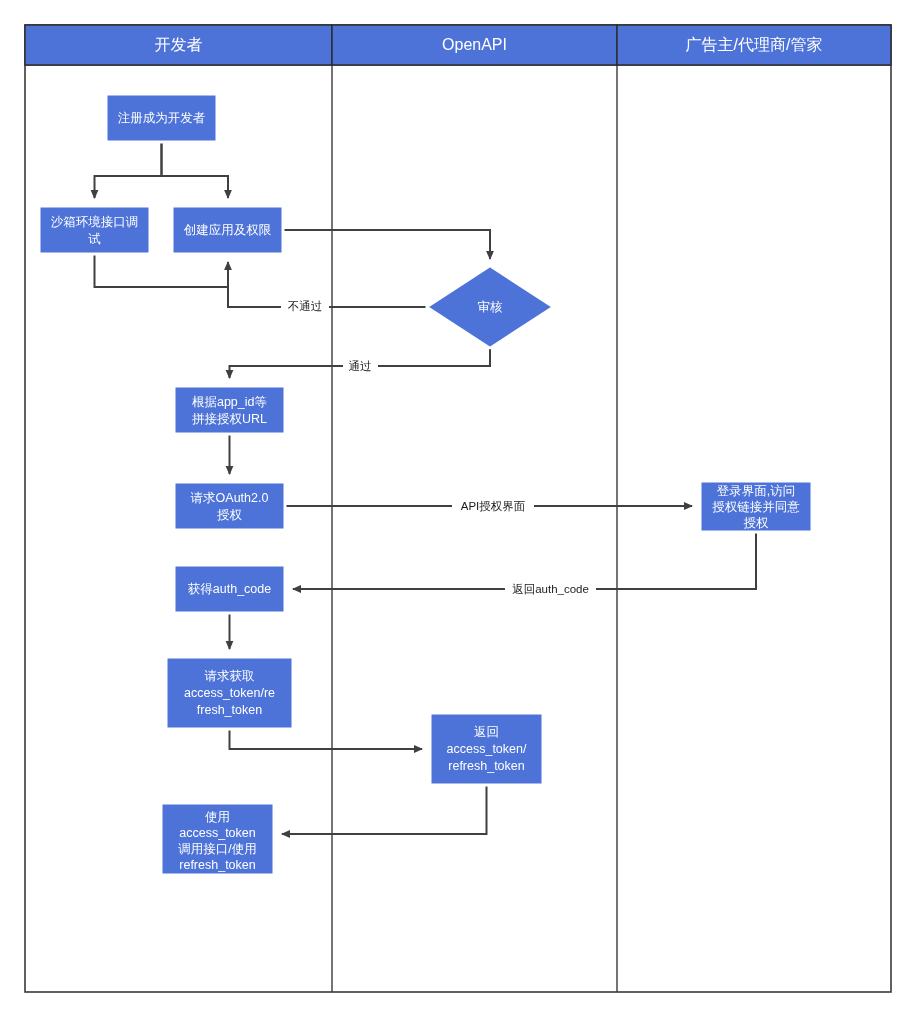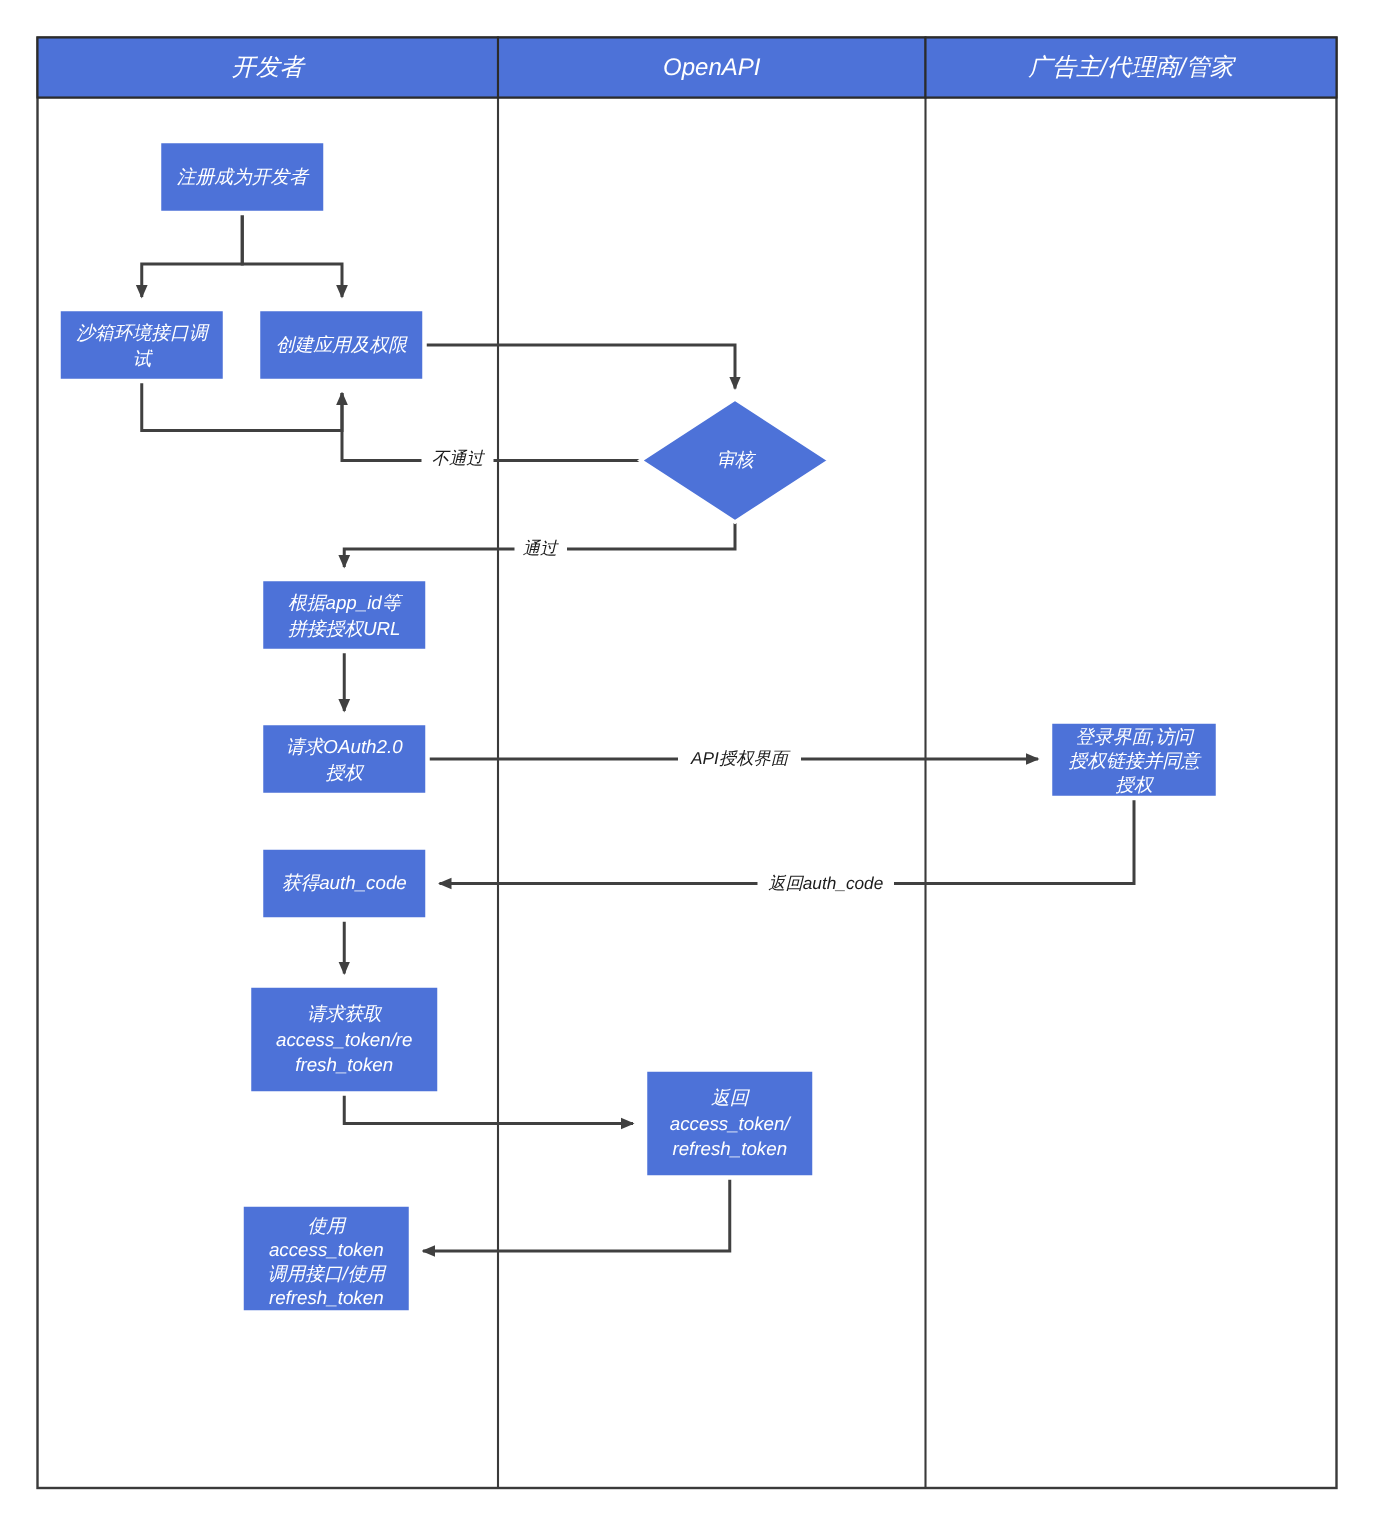--- a/index.html
+++ b/index.html
@@ -11,21 +11,20 @@
     width: 916px;
     height: 1017px;
     font-family: "Liberation Sans", "DejaVu Sans", sans-serif;
     overflow: hidden;
   }
   #diagram-root {
     position: relative;
     width: 916px;
     height: 1017px;
     background: #ffffff;
-    font-style: italic;
   }
   svg#flowchart {
     display: block;
     width: 916px;
     height: 1017px;
   }
   .lane-header-rect {
     fill: #4d72d8;
     stroke: #2b2b2b;
     stroke-width: 1.4;

